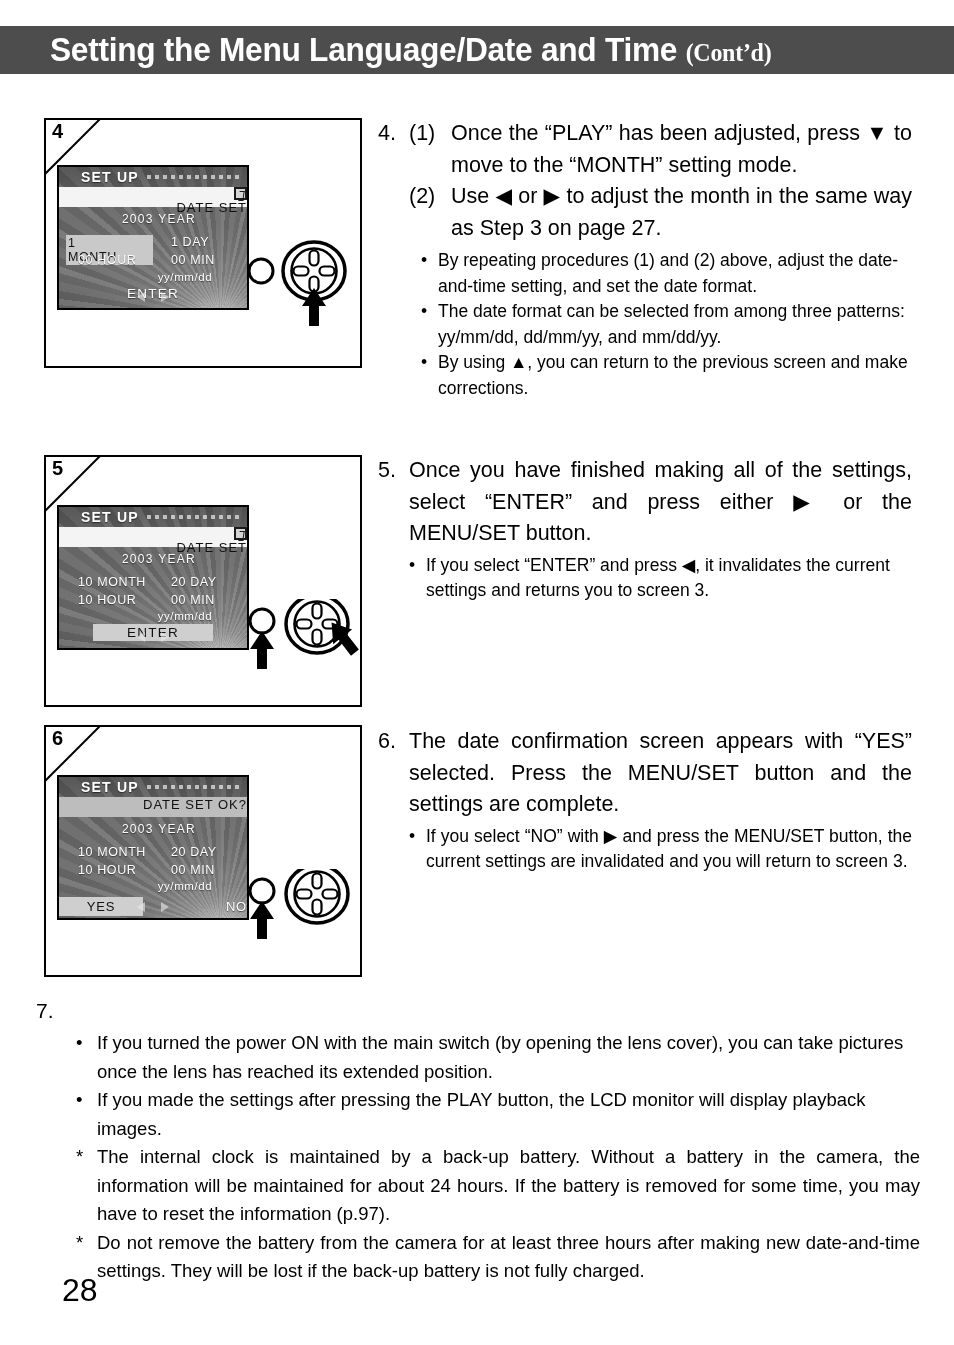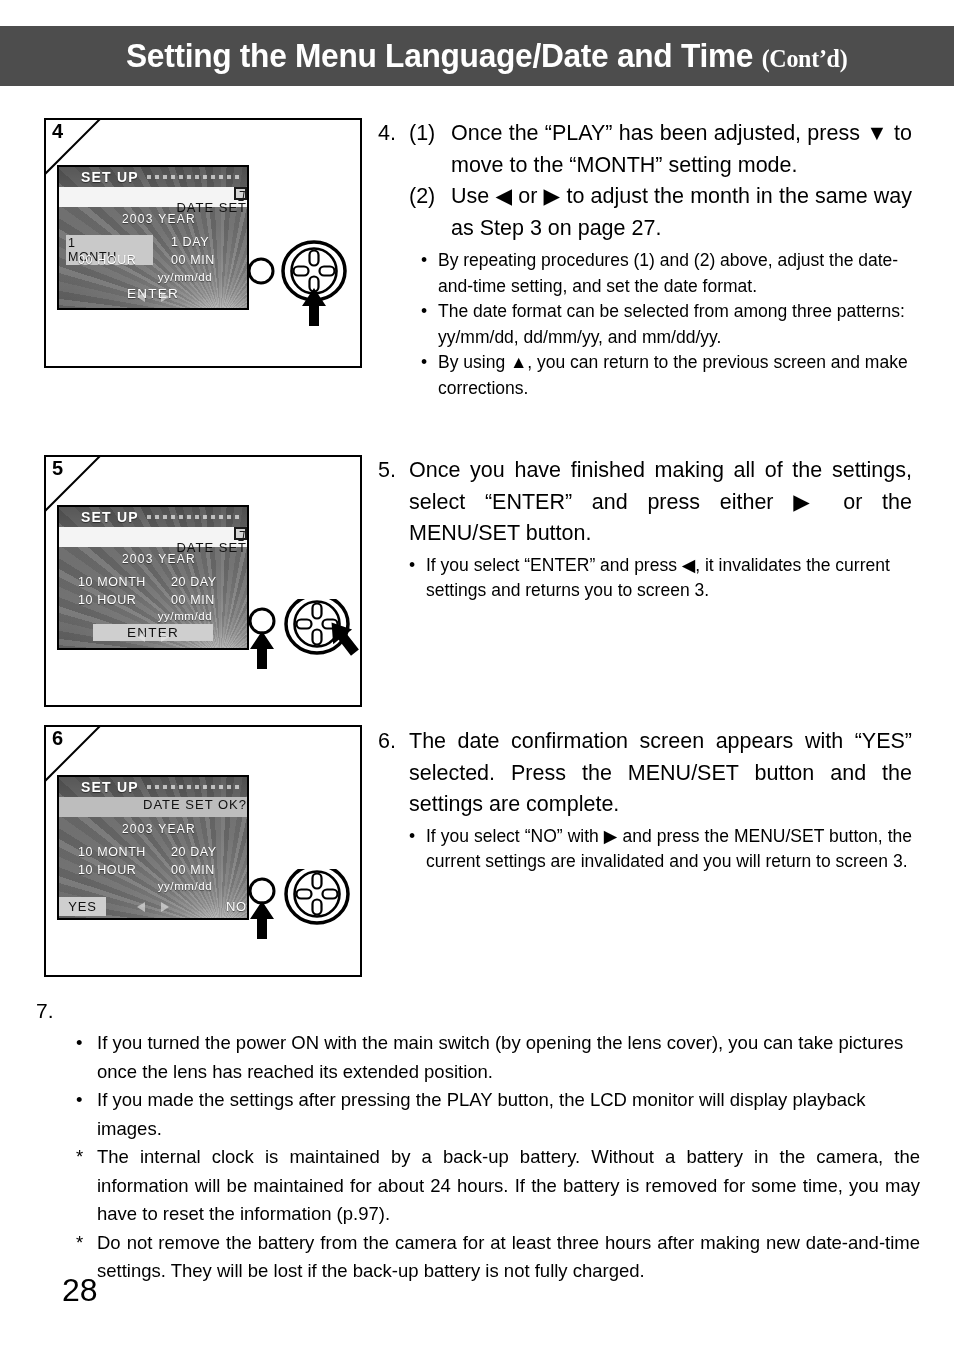--- a/index.html
+++ b/index.html
@@ -8,23 +8,23 @@
     width: 954px; height: 1345px;
     background: #ffffff;
     font-family: "Liberation Sans", sans-serif;
     color: #000;
     position: relative;
     overflow: hidden;
   }
 
   
   .header-bar{
-    position:absolute; left:0; top:26px; width:954px; height:60px;
+    position:absolute; left:0; top:26px; width:954px; height:48px;
     background:#4d4d4d;
-    display:flex; align-items:center;justify-content:center;
+    display:flex; align-items:center;
   }
   .header-title{
     color:#fff;
     font-weight:bold;
     font-size:33px;
     letter-spacing:-0.3px;
     margin-left:50px;
     white-space:nowrap;
     transform: scaleX(0.96);
     transform-origin: left center;
@@ -173,21 +173,21 @@
   .lcd-enter.boxed span{
     background:#cfcfcf; display:inline-block; padding:1px 34px;
   }
   .lcd-yesno{
     position:absolute; left:0; width:100%;
     display:flex; justify-content:space-between; align-items:center;
     font-size:13px; letter-spacing:.8px;
   }
   .lcd-yes{
     background:#cfcfcf; color:#111; padding:2px 0;
-    width:47px; text-align:center; margin-left:0;
+    width:84px; text-align:center; margin-left:0;
   }
   .lcd-no{
     color:#fff; 
     text-shadow:0 1px 1px rgba(0,0,0,.5);
   }
   .lcd-arrows{
     position:absolute; bottom:6px; left:0; width:100%;
     display:flex; justify-content:center; gap:16px;
   }
   .tri-l, .tri-r{

